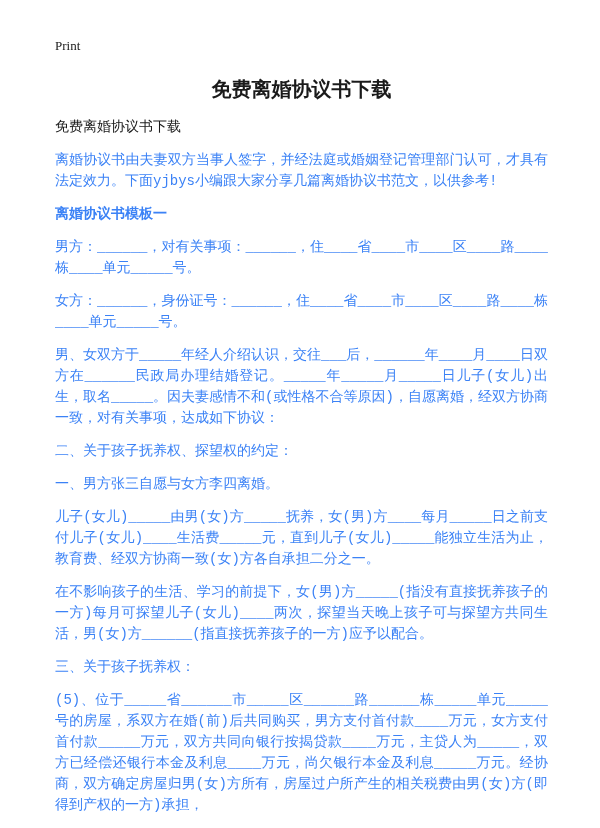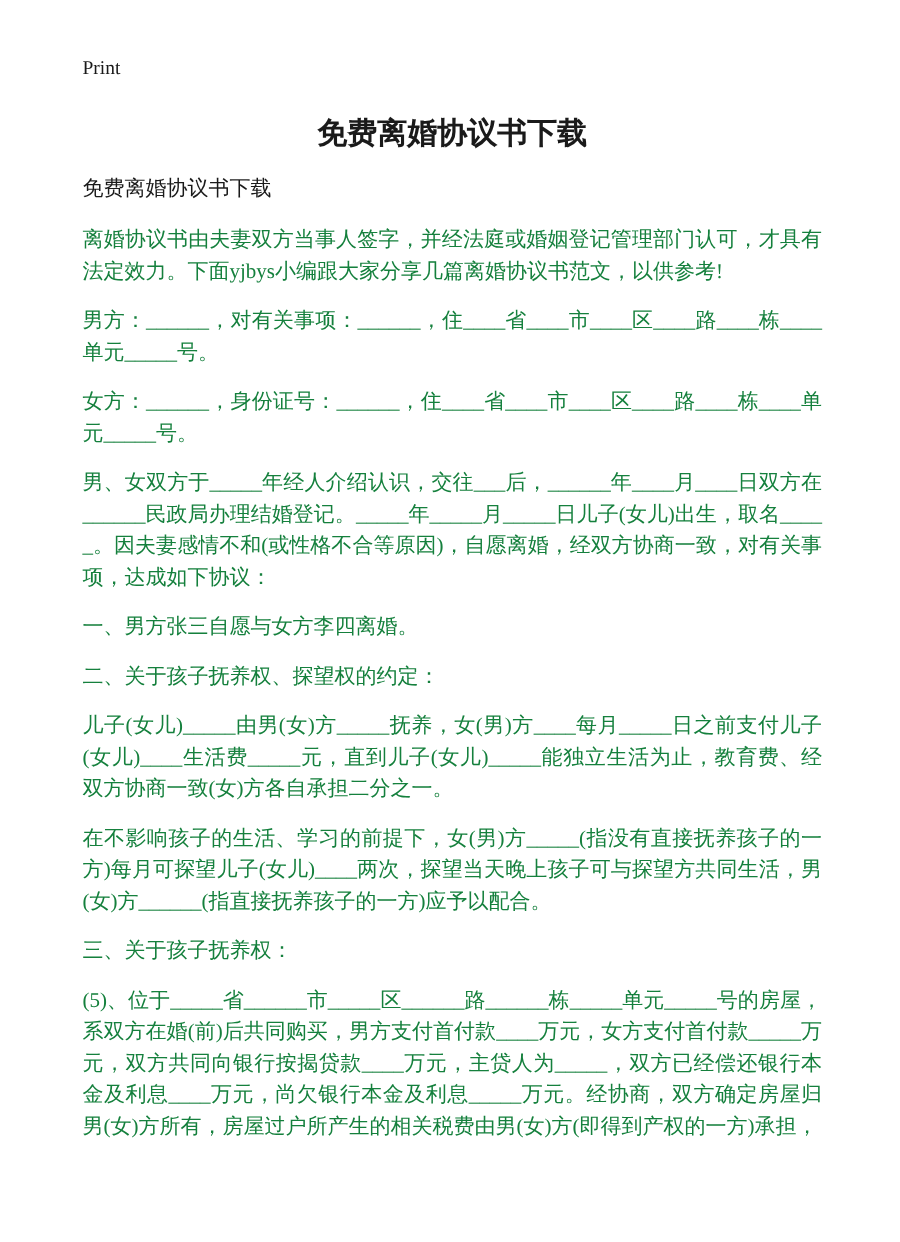--- a/index.html
+++ b/index.html
@@ -40,50 +40,52 @@
   .subtitle {
     font-size: 14px;
     line-height: 20px;
     margin: 0 0 13px 0;
   }
   p.body-para {
     font-size: 14px;
     line-height: 21px;
     margin: 0 0 12px 0;
     text-align: justify;
-    color: #15803d;
+    color: #3b82f6;
     word-break: break-all;
+    font-family: Liberation Mono, monospace;
   }
   .bold-heading {
     font-weight: bold;
   }
 </style>
 </head>
 <body>
 
 <div class="page">
 
   <span class="print-label">Print</span>
 
   <h1 class="doc-title">免费离婚协议书下载</h1>
 
   <div class="subtitle">免费离婚协议书下载</div>
 
   <p class="body-para">离婚协议书由夫妻双方当事人签字，并经法庭或婚姻登记管理部门认可，才具有法定效力。下面yjbys小编跟大家分享几篇离婚协议书范文，以供参考!</p>
 
+  <p class="body-para bold-heading">离婚协议书模板一</p>
 
   <p class="body-para">男方：______，对有关事项：______，住____省____市____区____路____栋____单元_____号。</p>
 
   <p class="body-para">女方：______，身份证号：______，住____省____市____区____路____栋____单元_____号。</p>
 
   <p class="body-para">男、女双方于_____年经人介绍认识，交往___后，______年____月____日双方在______民政局办理结婚登记。_____年_____月_____日儿子(女儿)出生，取名_____。因夫妻感情不和(或性格不合等原因)，自愿离婚，经双方协商一致，对有关事项，达成如下协议：</p>
 
+  <p class="body-para">二、关于孩子抚养权、探望权的约定：</p>
+
   <p class="body-para">一、男方张三自愿与女方李四离婚。</p>
-
-  <p class="body-para">二、关于孩子抚养权、探望权的约定：</p>
 
   <p class="body-para">儿子(女儿)_____由男(女)方_____抚养，女(男)方____每月_____日之前支付儿子(女儿)____生活费_____元，直到儿子(女儿)_____能独立生活为止，教育费、经双方协商一致(女)方各自承担二分之一。</p>
 
   <p class="body-para">在不影响孩子的生活、学习的前提下，女(男)方_____(指没有直接抚养孩子的一方)每月可探望儿子(女儿)____两次，探望当天晚上孩子可与探望方共同生活，男(女)方______(指直接抚养孩子的一方)应予以配合。</p>
 
   <p class="body-para">三、关于孩子抚养权：</p>
 
 
   <p class="body-para">(5)、位于_____省______市_____区______路______栋_____单元_____号的房屋，系双方在婚(前)后共同购买，男方支付首付款____万元，女方支付首付款_____万元，双方共同向银行按揭贷款____万元，主贷人为_____，双方已经偿还银行本金及利息____万元，尚欠银行本金及利息_____万元。经协商，双方确定房屋归男(女)方所有，房屋过户所产生的相关税费由男(女)方(即得到产权的一方)承担，</p>
 

